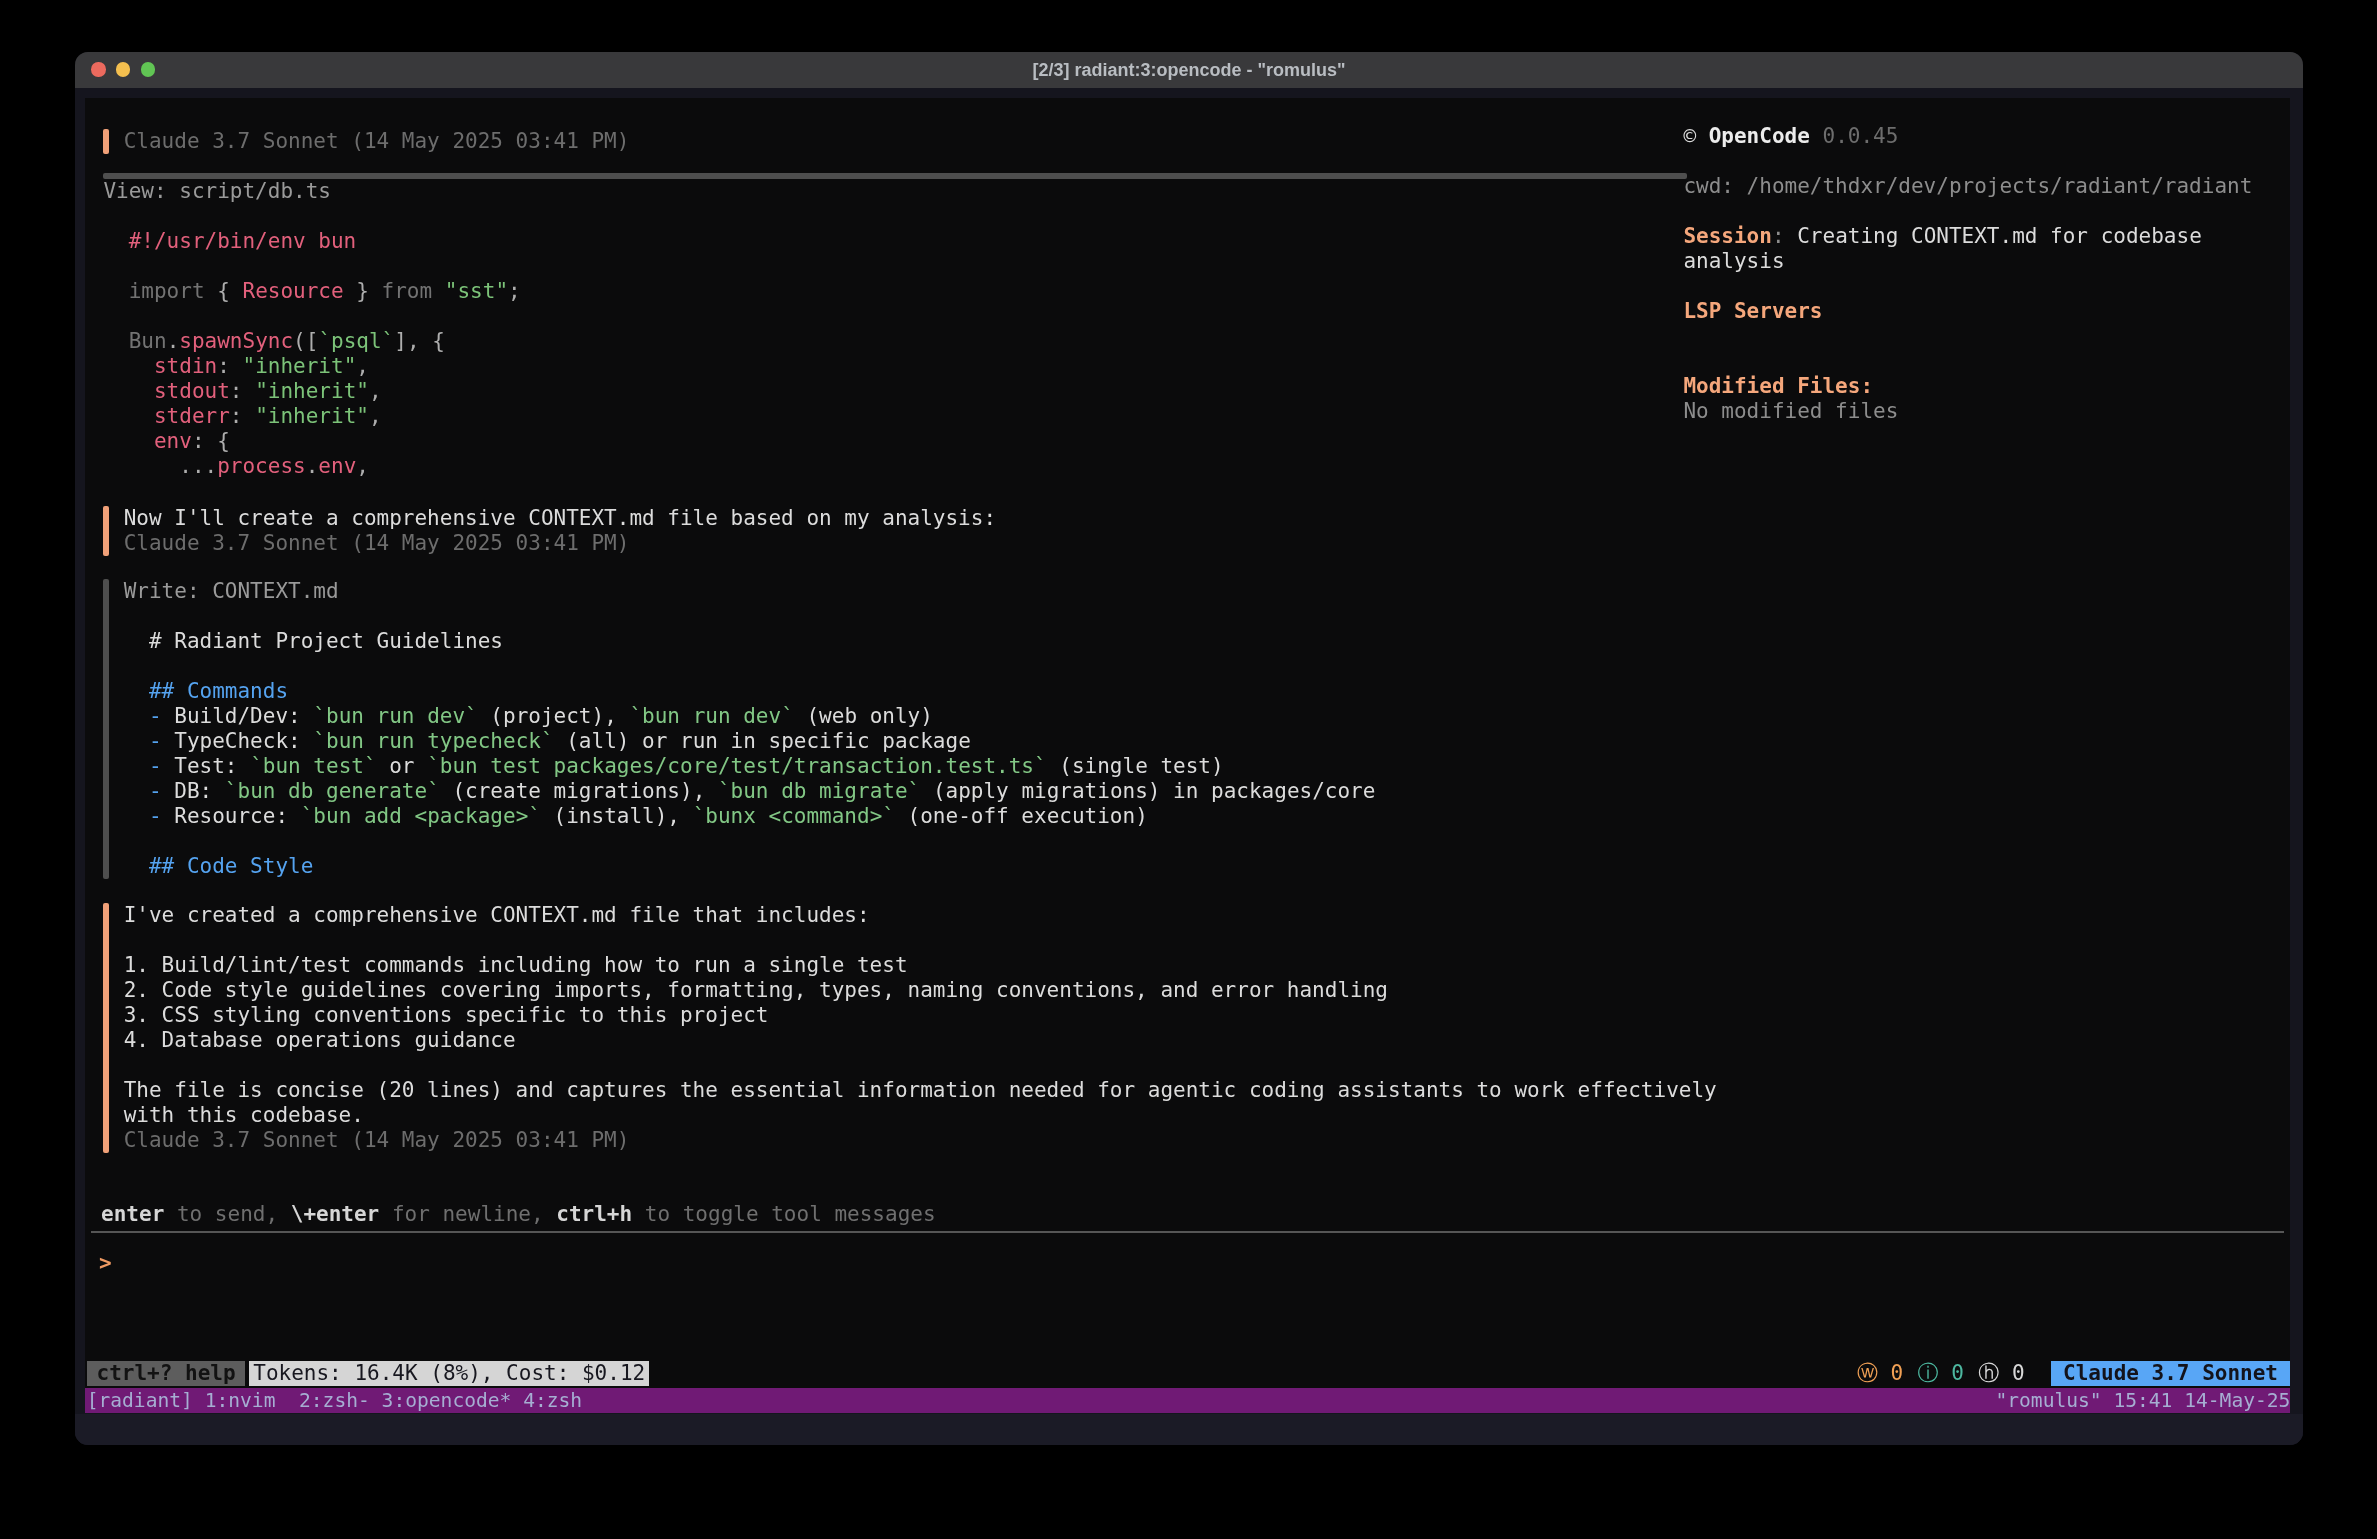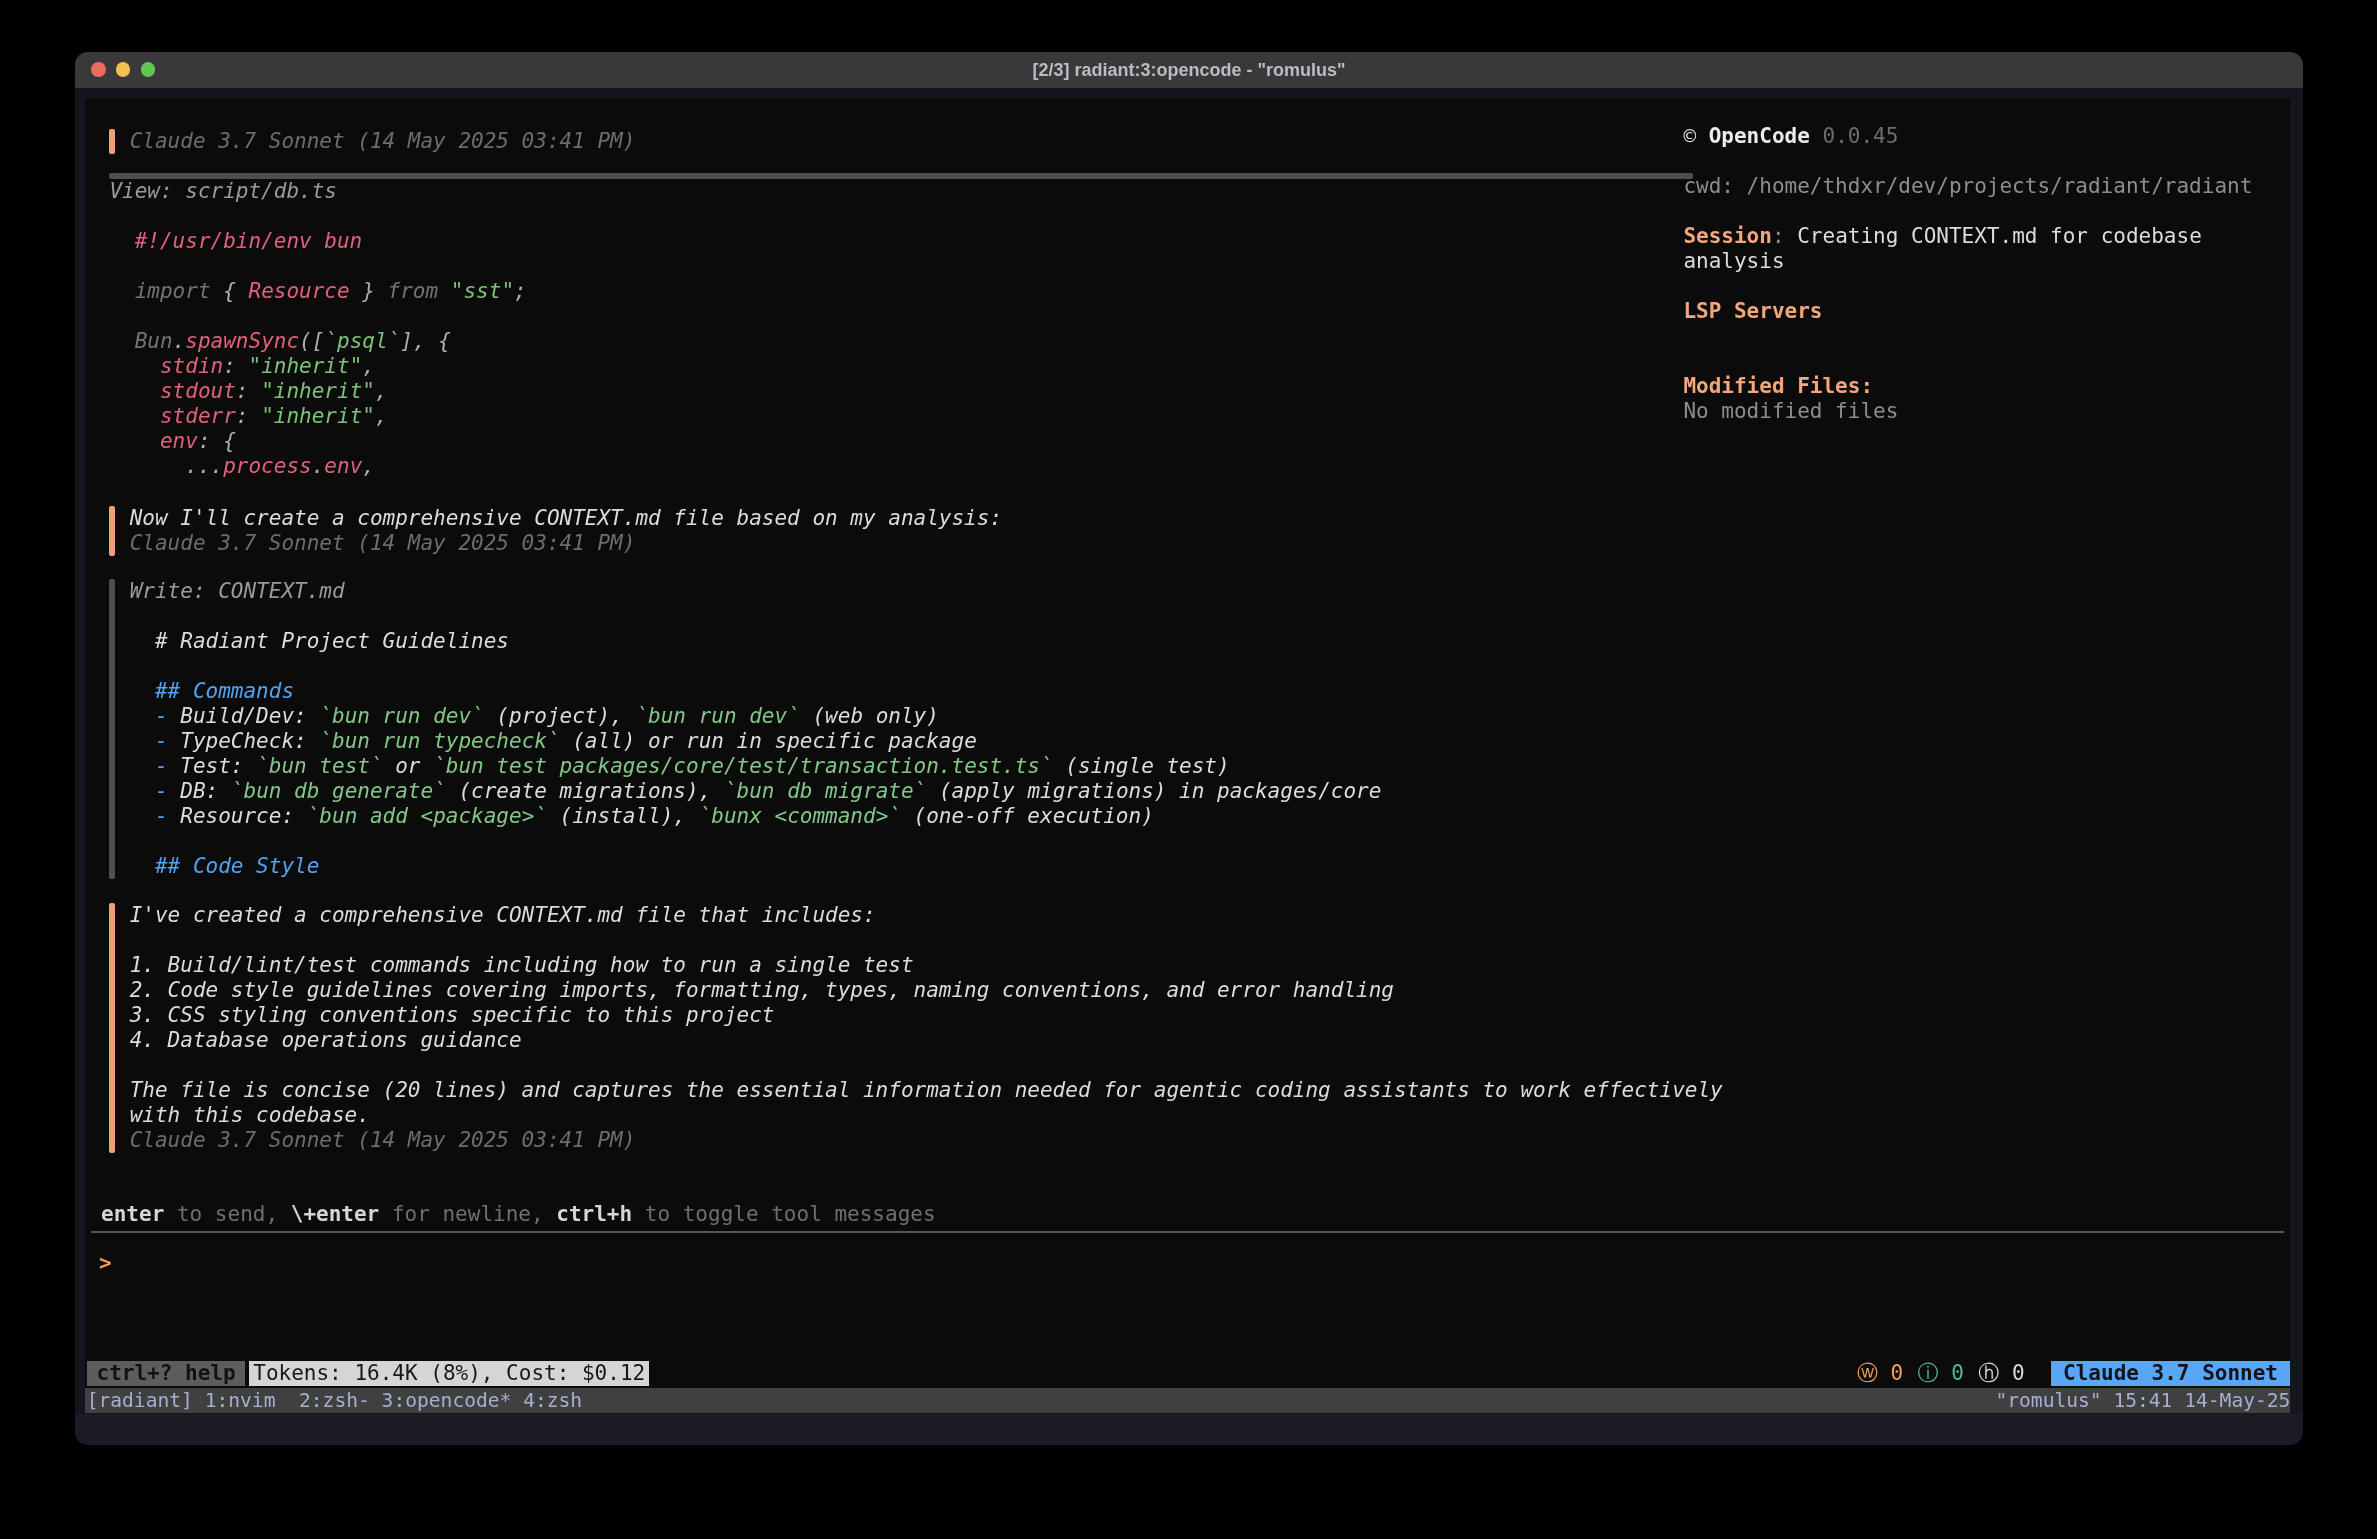--- a/index.html
+++ b/index.html
@@ -18,21 +18,21 @@
            font-family:"Liberation Sans", sans-serif; font-weight:bold; font-size:18px; }
 
   .content { position:absolute; top:36px; left:0; right:0; bottom:0; background:#15151e; }
 
   .terminal { position:absolute; left:10.4px; top:9.8px; width:2205px; height:1291px;
               background:#0b0b0c; font-size:21px; line-height:25px; color:#dcdcdc; overflow:hidden; }
 
   .line { white-space:pre; height:25px; }
 
   
-  .chat { margin-left:24px; width:1598px;font-style:italic; }
+  .chat { margin-left:18px; width:1598px; }
   .block { display:flex; }
   .bar { flex:0 0 5.9px; border-radius:2px; margin-right:14.4px; }
   .bar.orange { background:#f0a078; }
   .bar.gray   { background:#4e4e4e; }
   .mt-a { margin-top:31px; } .mt-b { margin-top:19px;flex-direction:column; } .mt-c { margin-top:27px; }
   .mt-d { margin-top:23px; } .mt-e { margin-top:24px; }
 
   
   .white { color:#dcdcdc; }
   .dim   { color:#6d6d6d; }
@@ -65,21 +65,21 @@
   .badge-tokens { background:#d5d5d5; color:#17171f; padding:0 4px; }
   .status-right { display:flex; align-items:center; }
   .diag { margin-right:14.4px; }
   .diag-warning { color:#f0a055; }
   .diag-info    { color:#4db8a0; }
   .diag-hint    { color:#d8d8d8; }
   .badge-model  { background:#58a6f6; color:#13131b; font-weight:bold; padding:0 12.4px; margin-left:11.7px; }
 
   
   .tmuxbar { position:absolute; left:10.4px; top:1300px; width:2205px; height:25.4px;
-             background:#404040; color:#a6aed2; font-size:19.6px; line-height:25.4px;
+             background:#701a75; color:#a6aed2; font-size:19.6px; line-height:25.4px;
              display:flex; justify-content:space-between; white-space:pre; }
   .tmux-left  { margin-left:1.3px; }
   .tmux-right { margin-right:0px; }
   .bottompad { position:absolute; left:0; top:1326px; width:100%; height:31px; background:#1b1b26; }
 </style>
 </head>
 <body>
 
 <div class="window">
   <div class="titlebar">

